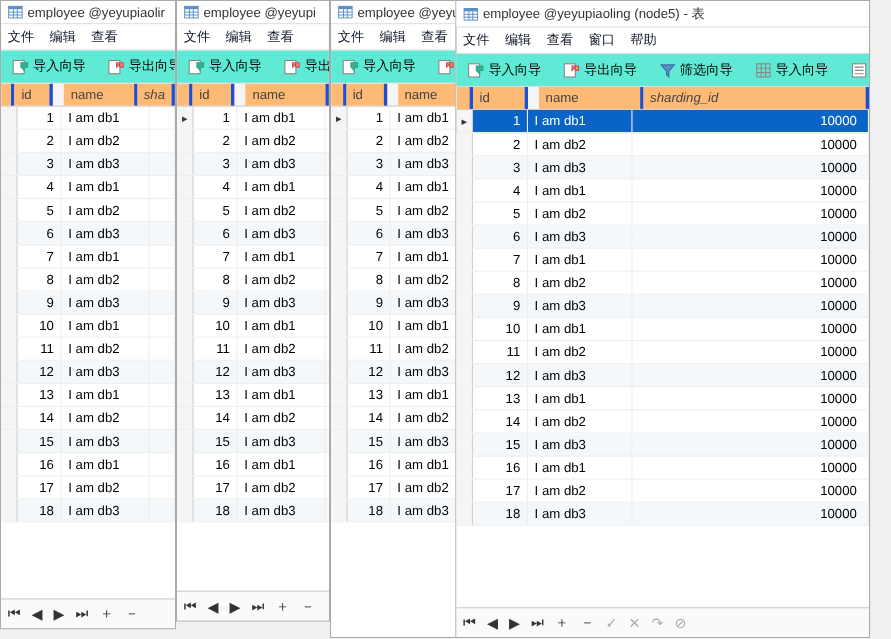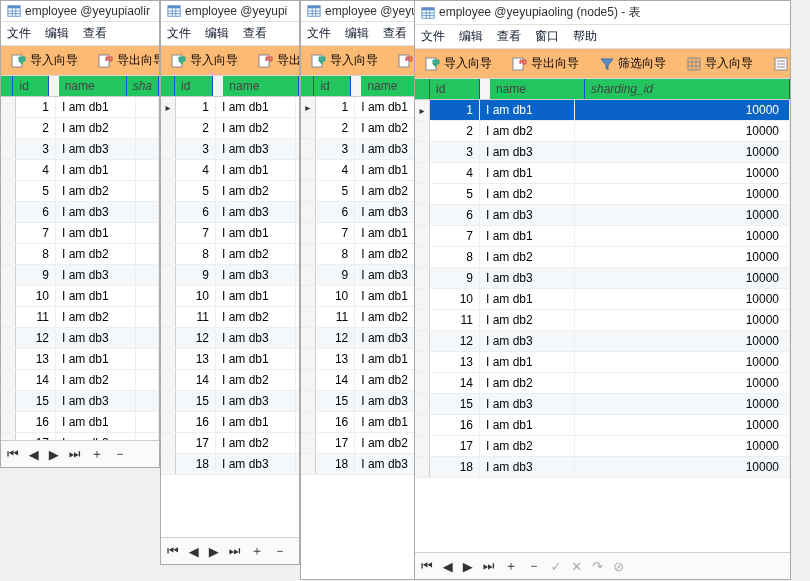--- a/index.html
+++ b/index.html
@@ -37,21 +37,21 @@
   border-bottom: 1px solid #e0e0e0;
 }
 .menu-item { color: #0f172a; cursor: default; }
 
 .toolbar {
   padding: 4px 6px;
   display: flex;
   align-items: center;
   gap: 6px;
   border-bottom: 1px solid #d8d8d8;
-  background: #fdba74;
+  background: #5eead4;
   white-space: nowrap;
   overflow: hidden;
 }
 .tool-btn {
   display: flex;
   align-items: center;
   gap: 3px;
   padding: 2px 4px;
   cursor: pointer;
 }
@@ -60,23 +60,23 @@
 .separator { width: 1px; height: 18px; background: #ccc; }
 
 .table-wrap { flex: 1; overflow: hidden; background: #fff; }
 .table-head {
   display: flex;
   background: #f5f5f5;
   border-bottom: 1px solid #ccc;
 }
 .th {
   padding: 3px 6px;
-  border-right: 1px solid #1d4ed8;
+  border-right: 3px solid #1d4ed8;
   color: #444;
-  background: #22c55e;
+  background: #fdba74;
   white-space: nowrap;
 }
 .th.rowhead { width: 15px; padding: 3px 0; }
 .th.id { width: 40px; text-align: left; }
 .th.name { width: 80px; text-align: left; margin-left: 10px; }
 .th.shard { flex: 1; text-align: left; font-style: italic; }
 
 .table-body { overflow-y: auto; }
 .tr {
   display: flex;
@@ -106,21 +106,21 @@
   padding: 4px 6px;
   display: flex;
   align-items: center;
   gap: 10px;
   background: #fafafa;
 }
 .nav-btn { cursor: pointer; color: #333; font-size: 13px; }
 .nav-btn.dim { color: #aaa; }
 
 
-.w1 { left: 0; top: 0; width: 160px; height: 468px; z-index: 1; justify-content: flex-end; }
+.w1 { left: 0; top: 0; width: 160px; height: 572px; z-index: 1; justify-content: flex-end; }
 .w2 { left: 160px; top: 0; width: 140px; height: 565px; z-index: 2; }
 .w3 { left: 300px; top: 0; width: 135px; height: 580px; z-index: 3; }
 .w4 { left: 414px; top: 0; width: 377px; height: 580px; z-index: 4; }
 
 .w1 .th.id, .w1 .td.id,
 .w2 .th.id, .w2 .td.id,
 .w3 .th.id, .w3 .td.id { width: 40px; }
 .w4 .th.id, .w4 .td.id { width: 50px; }
 .w4 .th.name, .w4 .td.name { width: 95px; }
 </style>

